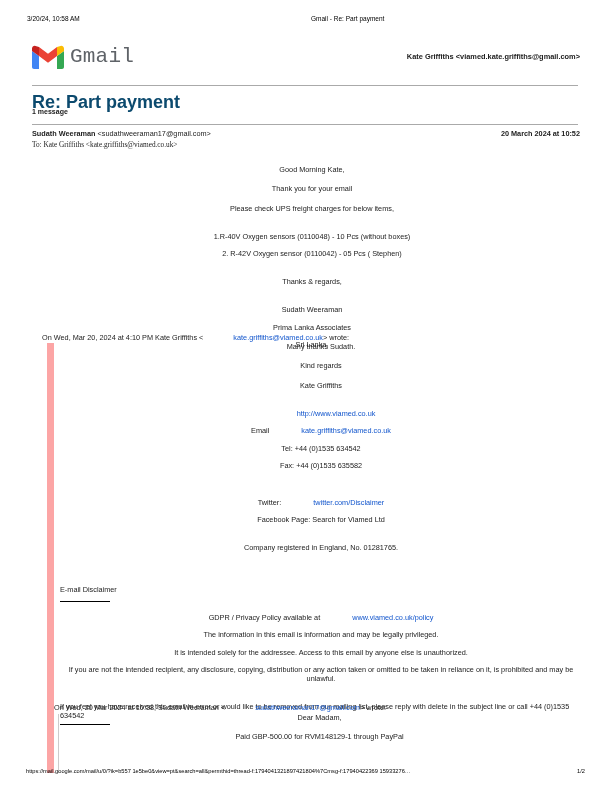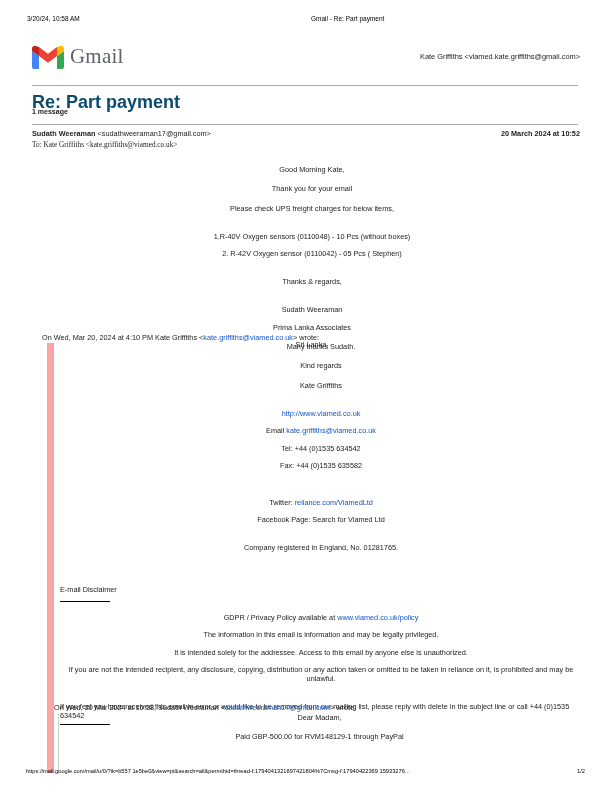--- a/index.html
+++ b/index.html
@@ -16,39 +16,39 @@
       position: absolute; top: 15px; left: 0; width: 612px; height: 10px;
       font-size: 6.5px; color: #000;
     }
     .print-header .date { position: absolute; left: 27px; top: 0; }
     .print-header .title { position: absolute; left: 311px; top: 0; }
 
     .logo-row { position: absolute; top: 41px; left: 32px; height: 30px; width: 548px; }
     .gmail-logo { position: absolute; left: 0; top: 3px; display: flex; align-items: center; }
     .gmail-logo svg { width: 32px; height: 24px; }
     .gmail-logo .wordmark {
-      font-family: Liberation Serif, serif;
+      font-family: Liberation Mono, monospace;
       font-size: 21px; color: #5f6368; margin-left: 6px; letter-spacing: 0.2px;
     }
-    .account { position: absolute; right: 0; top: 12px; font-size: 7.4px; font-weight: normal; color: #222; }
+    .account { position: absolute; right: 0; top: 12px; font-size: 7.4px; font-weight: bold; color: #222; }
 
     .hr1 { position: absolute; top: 85px; left: 32px; width: 546px; height: 0; border-top: 1px solid #aaaaaa; }
     .subject { position: absolute; top: 92px; left: 32px; font-size: 18px; font-weight: bold; color: #0c4a6e; }
     .msgcount { position: absolute; top: 108px; left: 32px; font-size: 7px; font-weight: bold; color: #222; }
     .hr2 { position: absolute; top: 124px; left: 32px; width: 546px; height: 0; border-top: 1px solid #aaaaaa; }
 
     .from { position: absolute; top: 130px; left: 32px; font-size: 7.3px; }
     .from b { font-weight: bold; color: #222; }
     .sentdate { position: absolute; top: 130px; right: 32px; font-size: 7.3px; font-weight: bold; }
     .to { position: absolute; top: 141px; left: 32px; font-size: 7.3px; font-family: Liberation Serif, serif; }
 
     .body { position: absolute; top: 166px; left: 42px; width: 540px; }
     .p { margin-bottom: 10.5px; white-space: pre-line; text-align: center; }
     .line { display: block; }
-    a, .link { color: #1155cc; text-decoration: none; }
+    a, .link { color: #1155cc; text-decoration: none; margin-left: 30px; }
 
     .quote1 {
       position: absolute; top: 343px; left: 47px; width: 535px; height: 430px;
       border-left: 7px solid #fca5a5; padding-left: 6px;
     }
     .quote1 .p { margin-bottom: 10.5px; }
     .sigbar { width: 50px; height: 0; border-top: 1px solid #000; margin: 4px 0 3px 0; }
 
     .attr1 { position: absolute; top: 334px; left: 42px; }
     .attr2 { position: absolute; top: 704px; left: 54px; }
@@ -121,21 +121,21 @@
   <div class="p">Many thanks Sudath.</div>
   <div class="p">Kind regards</div>
   <div class="p">Kate Griffiths</div>
   <div class="p">
     <a class="line link">http://www.viamed.co.uk</a>
     <span class="line"><span>Email </span><a class="link">kate.griffiths@viamed.co.uk</a></span>
     <span class="line">Tel: +44 (0)1535 634542</span>
     <span class="line">Fax: +44 (0)1535 635582</span>
   </div>
   <div class="p">
-    <span class="line"><span>Twitter: </span><a class="link">reliance.com/ViamedLtd</a></span>
+    <span class="line"><span>Twitter: </span><a class="link">twitter.com/Disclaimer</a></span>
     <span class="line">Facebook Page: Search for Viamed Ltd</span>
   </div>
   <div class="p">Company registered in England, No. 01281765.</div>
   <div style="margin-bottom:6px;margin-top:33px;">E-mail Disclaimer</div>
   <div class="sigbar"></div>
   <div class="p">
     <span class="line"><span>GDPR / Privacy Policy available at </span><a class="link">www.viamed.co.uk/policy</a></span>
     <span class="line">The information in this email is information and may be legally privileged.</span>
     <span class="line">It is intended solely for the addressee. Access to this email by anyone else is unauthorized.</span>
     <span class="line">If you are not the intended recipient, any disclosure, copying, distribution or any action taken or omitted to be taken in reliance on it, is prohibited and may be unlawful.</span>

